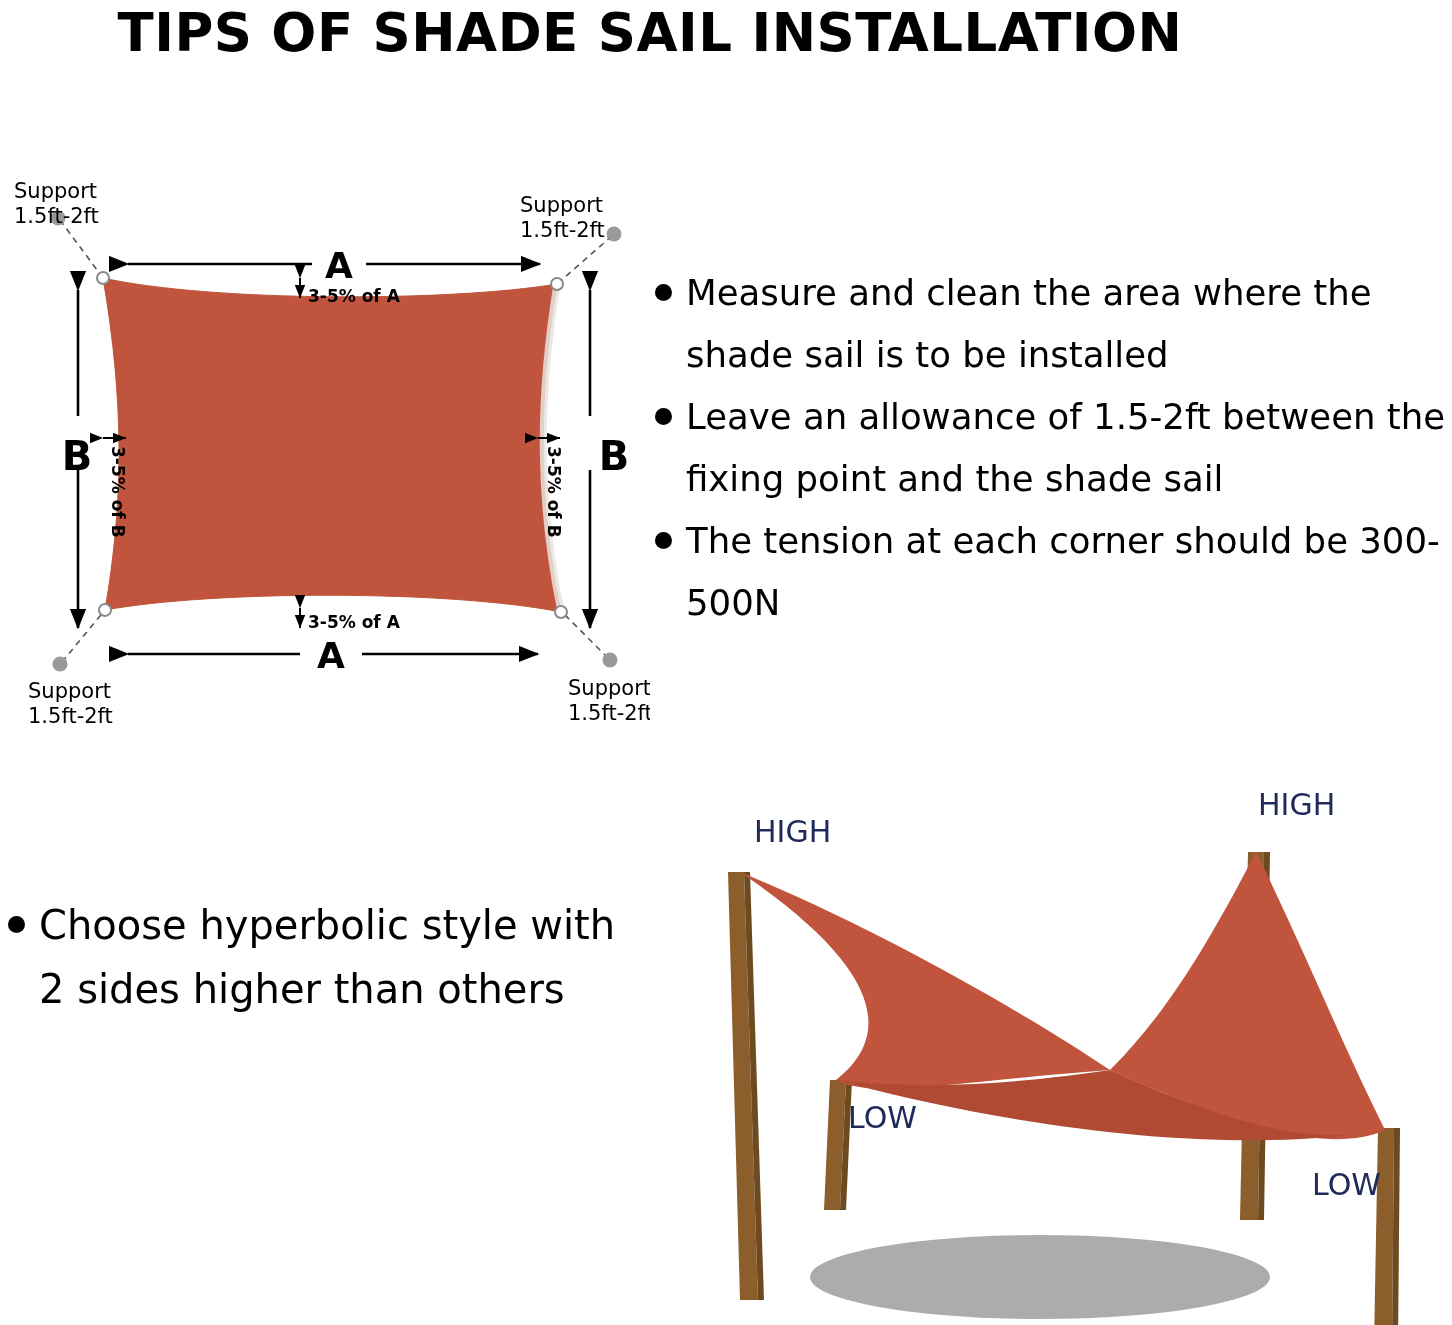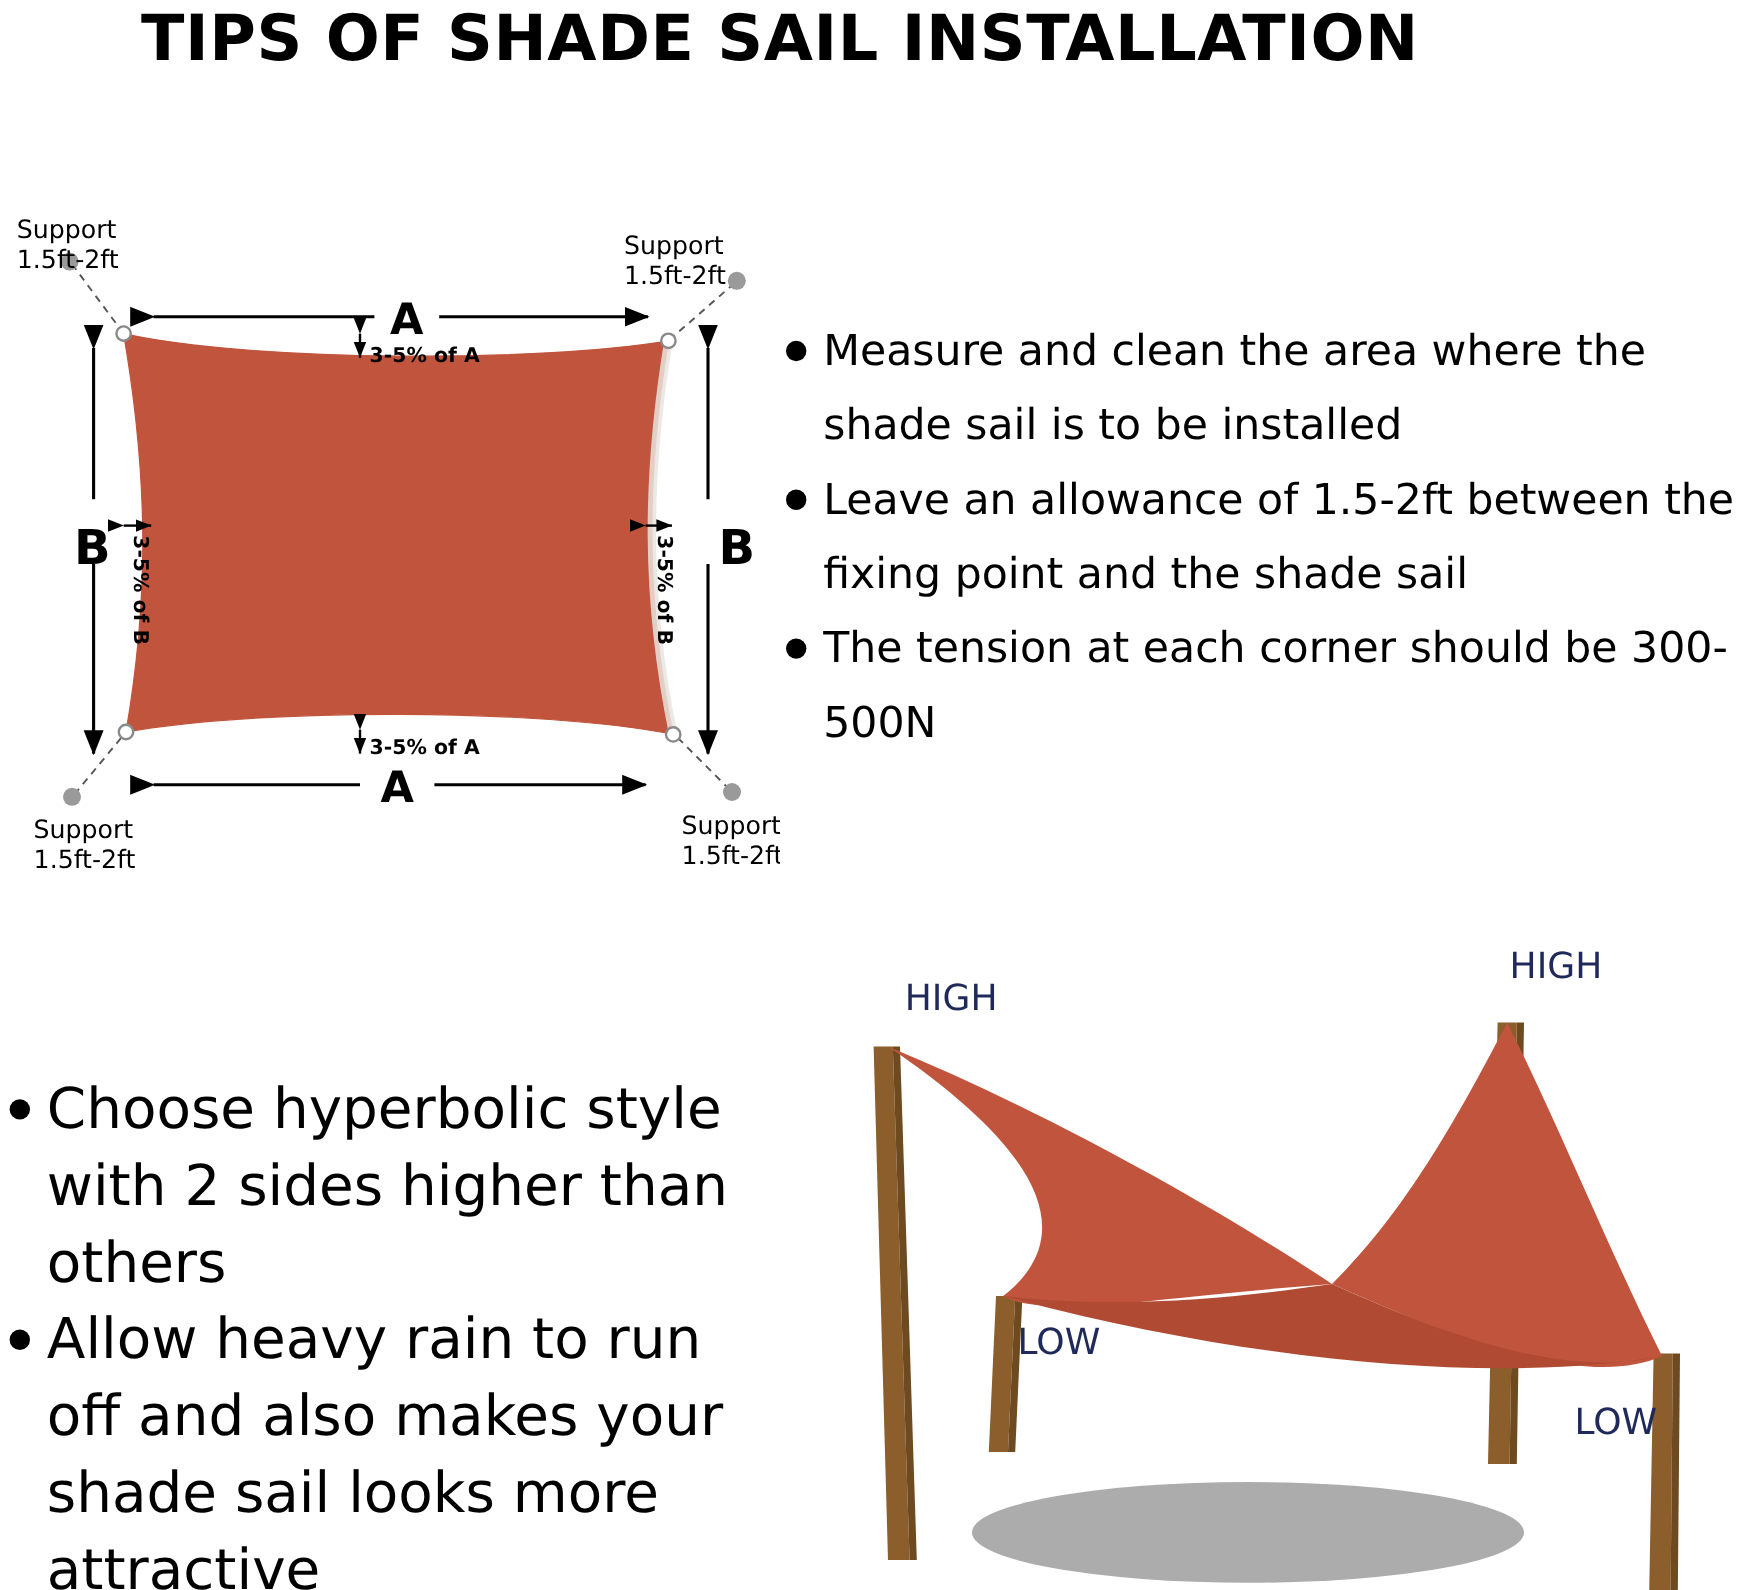--- a/index.html
+++ b/index.html
@@ -46,21 +46,21 @@
     color:#000;
     font-family:"DejaVu Sans","Liberation Sans",sans-serif;
   }
 
   #tips-right{left:655px;top:262px;width:800px;}
   #tips-right .bullet-text{font-size:35.5px;line-height:62px;}
   #tips-right .bullet-dot{margin-top:22px;}
   #tips-right .bullet-row{margin-bottom:0px;}
 
   #tips-bottom-left{left:8px;top:893px;width:620px;}
-  #tips-bottom-left .bullet-text{font-size:47px;line-height:64px;}
+  #tips-bottom-left .bullet-text{font-size:40px;line-height:64px;}
   #tips-bottom-left .bullet-dot{margin-top:23px;}
   #tips-bottom-left .bullet-row{margin-bottom:0px;}
 
   
   #rect-diagram{position:absolute;left:0px;top:150px;width:650px;height:580px;}
   #hyper-diagram{position:absolute;left:640px;top:780px;width:812px;height:565px;}
 
   svg{display:block;}
   .lbl{font-family:"DejaVu Sans","Liberation Sans",sans-serif;}
 </style>
@@ -185,24 +185,20 @@
       <div class="bullet-dot"></div>
       <div class="bullet-text">The tension at each corner should be 300-500N</div>
     </div>
   </div>
 
   <div class="bullets" id="tips-bottom-left">
     <div class="bullet-row">
       <div class="bullet-dot"></div>
       <div class="bullet-text">Choose hyperbolic style with 2 sides higher than others</div>
     </div>
-    <div class="bullet-row">
-      <div class="bullet-dot"></div>
-      <div class="bullet-text">Allow heavy rain to run off and also makes your shade sail looks more attractive</div>
-    </div>
   </div>
 
   <div id="hyper-diagram">
     <svg width="812" height="565" viewBox="0 0 812 565">
 
       <ellipse cx="400" cy="497" rx="230" ry="42" fill="#9E9E9E" opacity="0.85"></ellipse>
 
       <g>
         <polygon points="88,92 104,92 118,520 100,520" fill="#8B5E2B"></polygon>
         <polygon points="104,92 110,92 124,520 118,520" fill="#6E4A20"></polygon>

